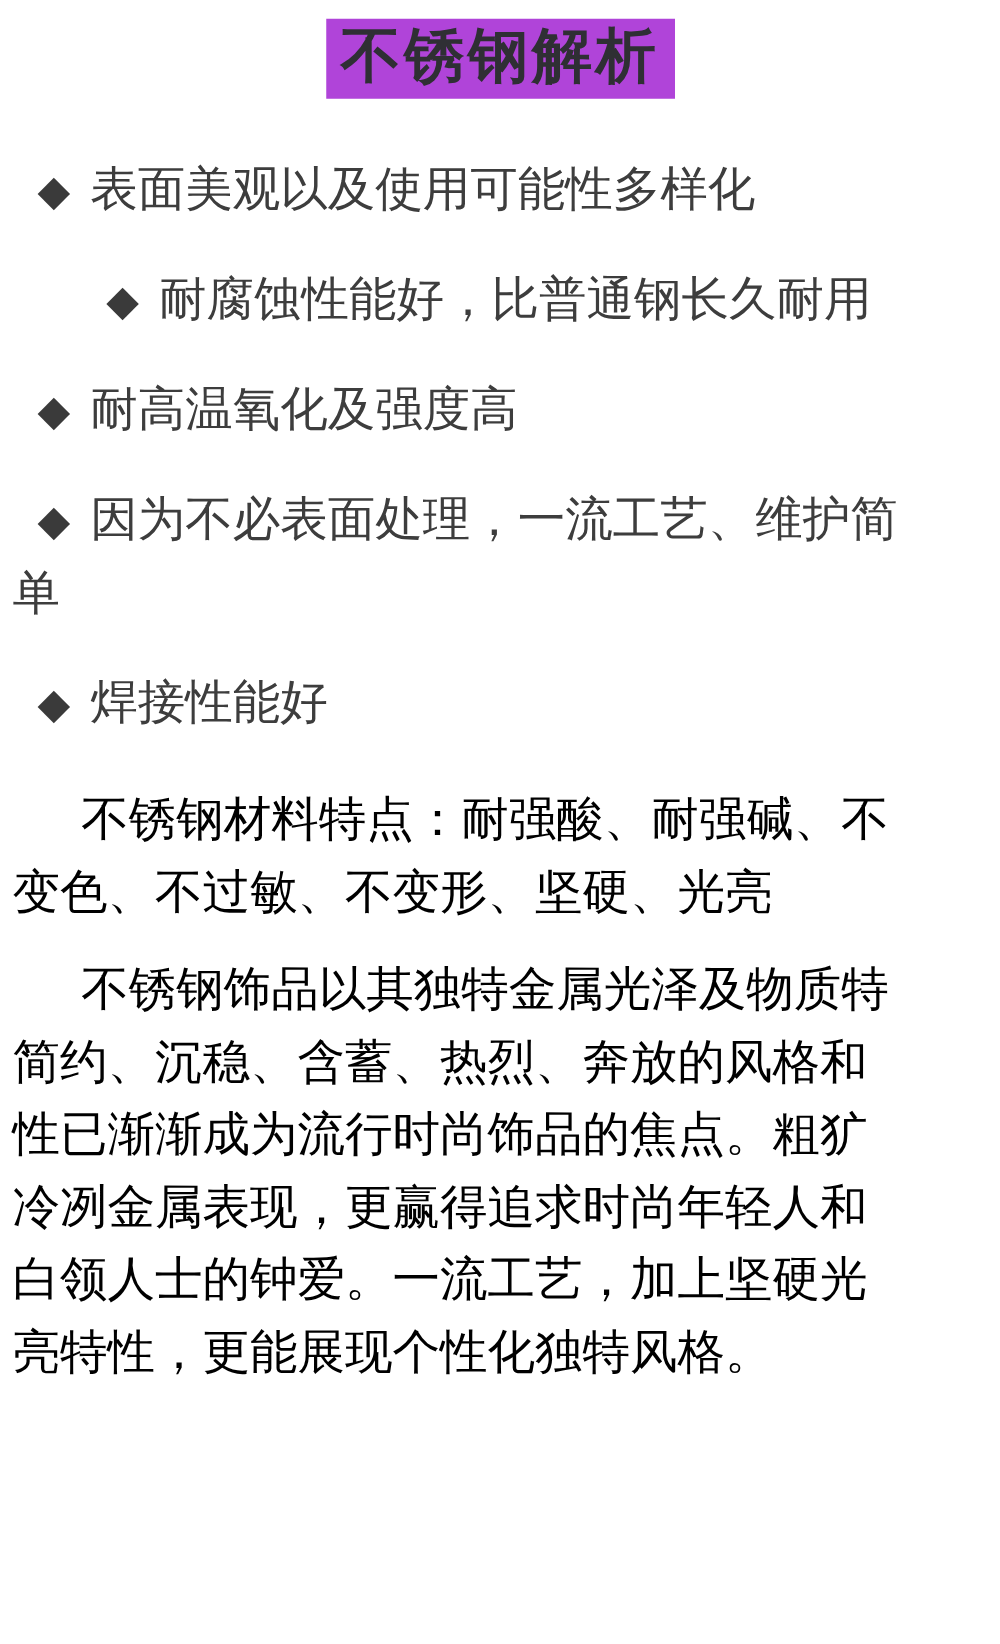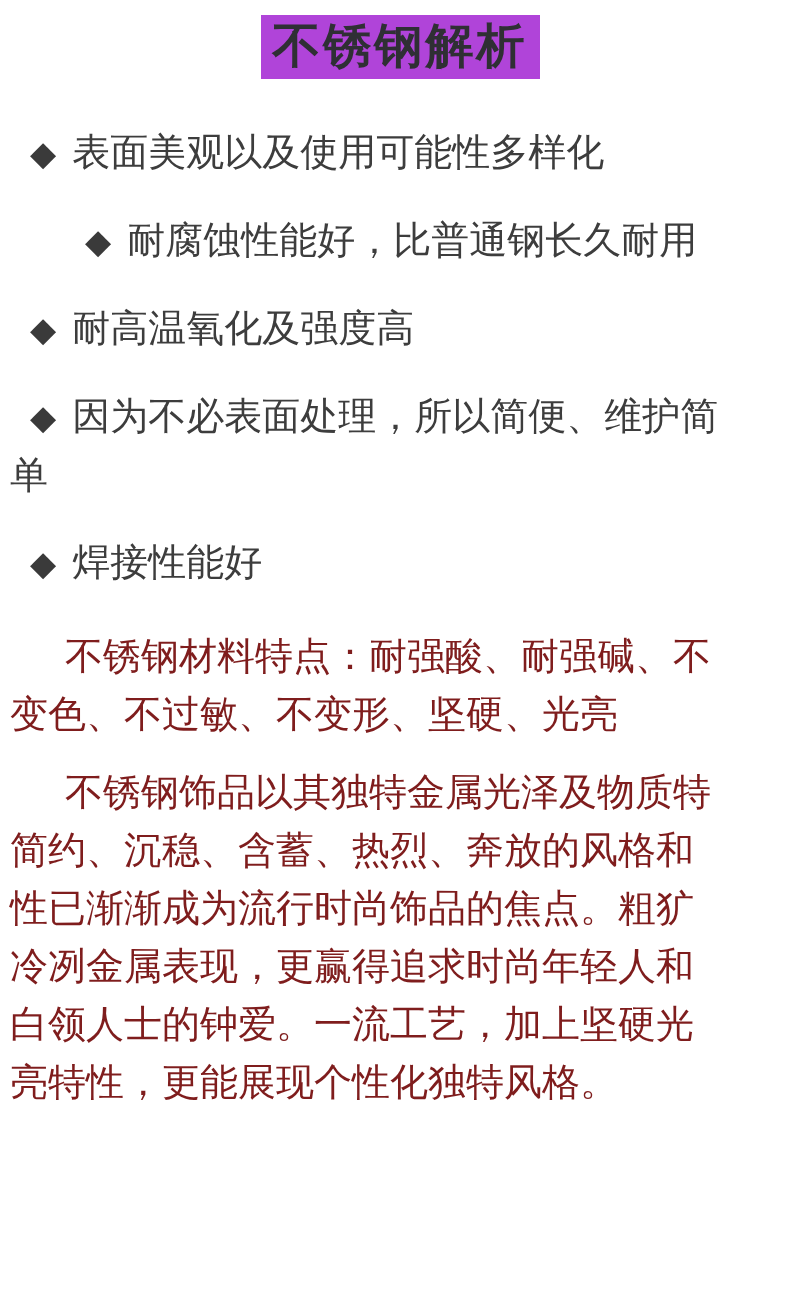--- a/index.html
+++ b/index.html
@@ -50,21 +50,21 @@
     padding-left: 0;
   }
   .bullet-marker {
     font-size: 34px;
     margin-right: 16px;
     color: #3a3a3a;
   }
   .para {
     font-size: 38px;
     line-height: 58px;
-    color: #7f1d1d;
+    color: #000000;
   }
   .para .p-first {
     padding-left: 55px;
   }
   .para1 { margin-top: 35px; }
   .para2 { margin-top: 20px; }
 </style>
 </head>
 <body>
 
@@ -88,21 +88,21 @@
 
 
   <div class="bullet">
     <div class="b-first">
       <span class="bullet-marker">◆</span><span>耐高温氧化及强度高</span>
     </div>
   </div>
 
   <div class="bullet">
     <div class="b-first">
-      <span class="bullet-marker">◆</span><span>因为不必表面处理，所以简便、维护简</span>
+      <span class="bullet-marker">◆</span><span>因为不必表面处理，一流工艺、维护简</span>
     </div>
     <div class="b-cont">单</div>
   </div>
 
 
   <div class="bullet">
     <div class="b-first">
       <span class="bullet-marker">◆</span><span>焊接性能好</span>
     </div>
   </div>

